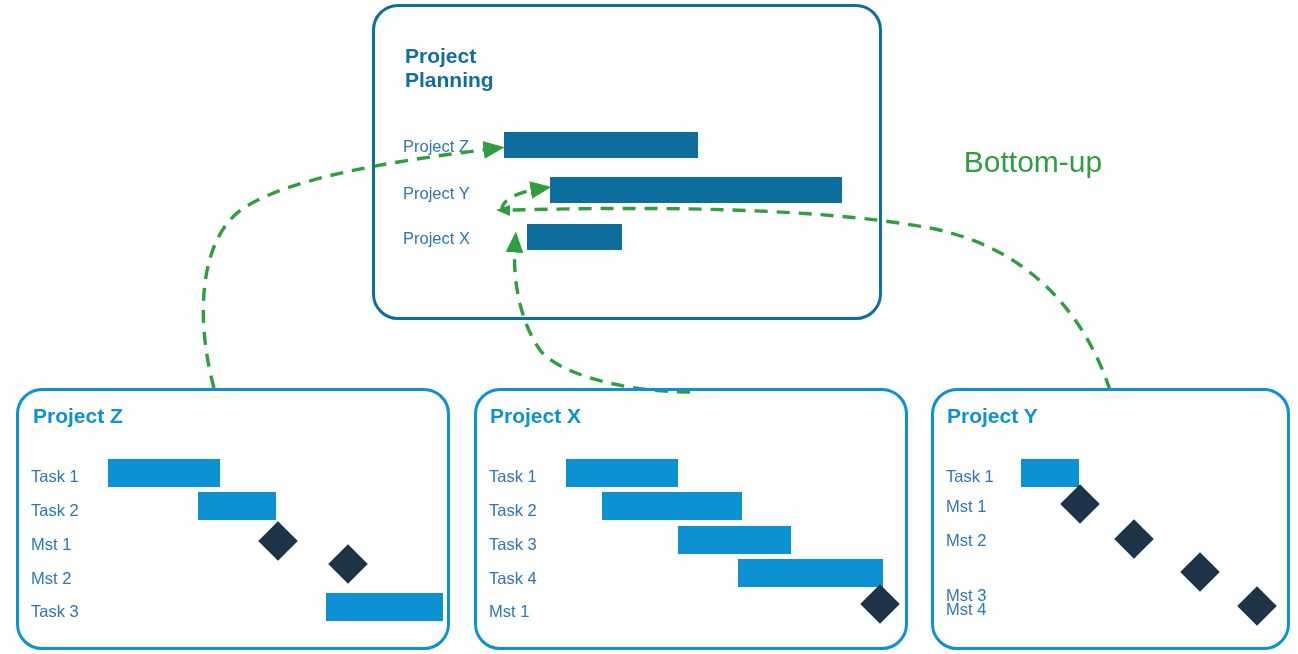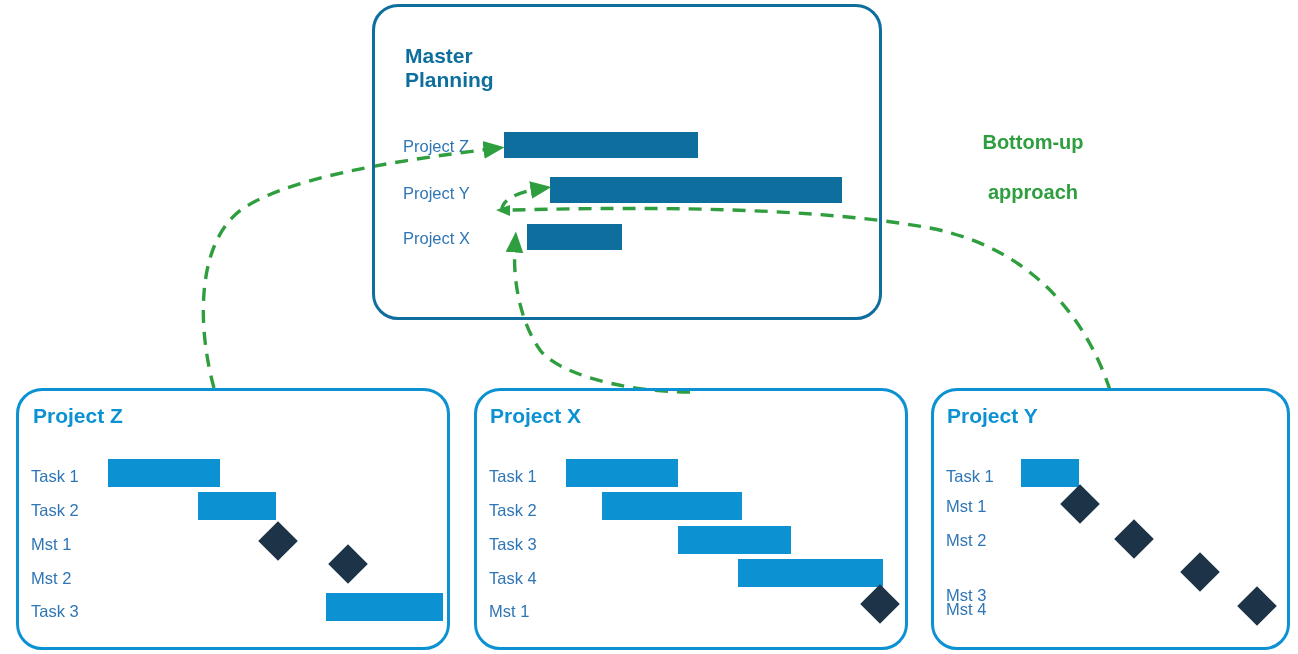--- a/index.html
+++ b/index.html
@@ -81,22 +81,22 @@
     height: 28px;
   }
   .diamond {
     position: absolute;
     background: #1D3348;
     transform: rotate(45deg);
   }
   .bottomup {
     position: absolute;
     color: #2E9E3E;
-    font-weight: bold;
-    font-size: 20px;
+    font-weight: normal;
+    font-size: 30px;
     text-align: center;
     line-height: 1.25;
     white-space: pre-line;
     z-index: 12;
   }
 </style>
 </head>
 <body>
 
 <div id="canvas">
@@ -117,35 +117,34 @@
 
     <path d="M 1110,390 C 1090,330 1042,250 930,228 C 800,204 600,208 512,210" fill="none" stroke="#2E9E3E" stroke-width="3.4" stroke-dasharray="13 9" stroke-linecap="butt"></path>
 
     <path d="M 502,212 C 500,200 518,192 538,189" fill="none" stroke="#2E9E3E" stroke-width="3.4" stroke-dasharray="13 9" stroke-linecap="butt" marker-end="url(#ah)"></path>
 
     <path d="M 510,205 L 496,210 L 510,216 Z" fill="#2E9E3E"></path>
   </svg>
 
   <div class="box box-master" style="left:372px; top:4px; width:510px; height:316px;"></div>
 
-  <div class="box-title title-master" style="left:405px; top:44px;">Master
+  <div class="box-title title-master" style="left:405px; top:44px;">Project
 Planning</div>
 
   <div class="row-label row-label-master" style="left:403px; top:137px;">Project Z</div>
   <div class="bar bar-master" style="left:504px; top:132px; width:194px; height:26px;"></div>
 
   <div class="row-label row-label-master" style="left:403px; top:184px;">Project Y</div>
   <div class="bar bar-master" style="left:550px; top:177px; width:292px; height:26px;"></div>
 
   <div class="row-label row-label-master" style="left:403px; top:229px;">Project X</div>
   <div class="bar bar-master" style="left:527px; top:224px; width:95px; height:26px;"></div>
 
   <div class="bottomup" style="left:938px; top:105px; width:190px;">
     <div>Bottom-up</div>
-    <div>approach</div>
   </div>
 
   <div class="box box-sub" style="left:16px; top:388px; width:434px; height:262px;"></div>
   <div class="box-title title-sub" style="left:33px; top:404px;">Project Z</div>
 
   <div class="row-label" style="left:31px; top:467px;">Task 1</div>
   <div class="bar bar-sub" style="left:108px; top:459px; width:112px;"></div>
 
   <div class="row-label" style="left:31px; top:501px;">Task 2</div>
   <div class="bar bar-sub" style="left:198px; top:492px; width:78px;"></div>

